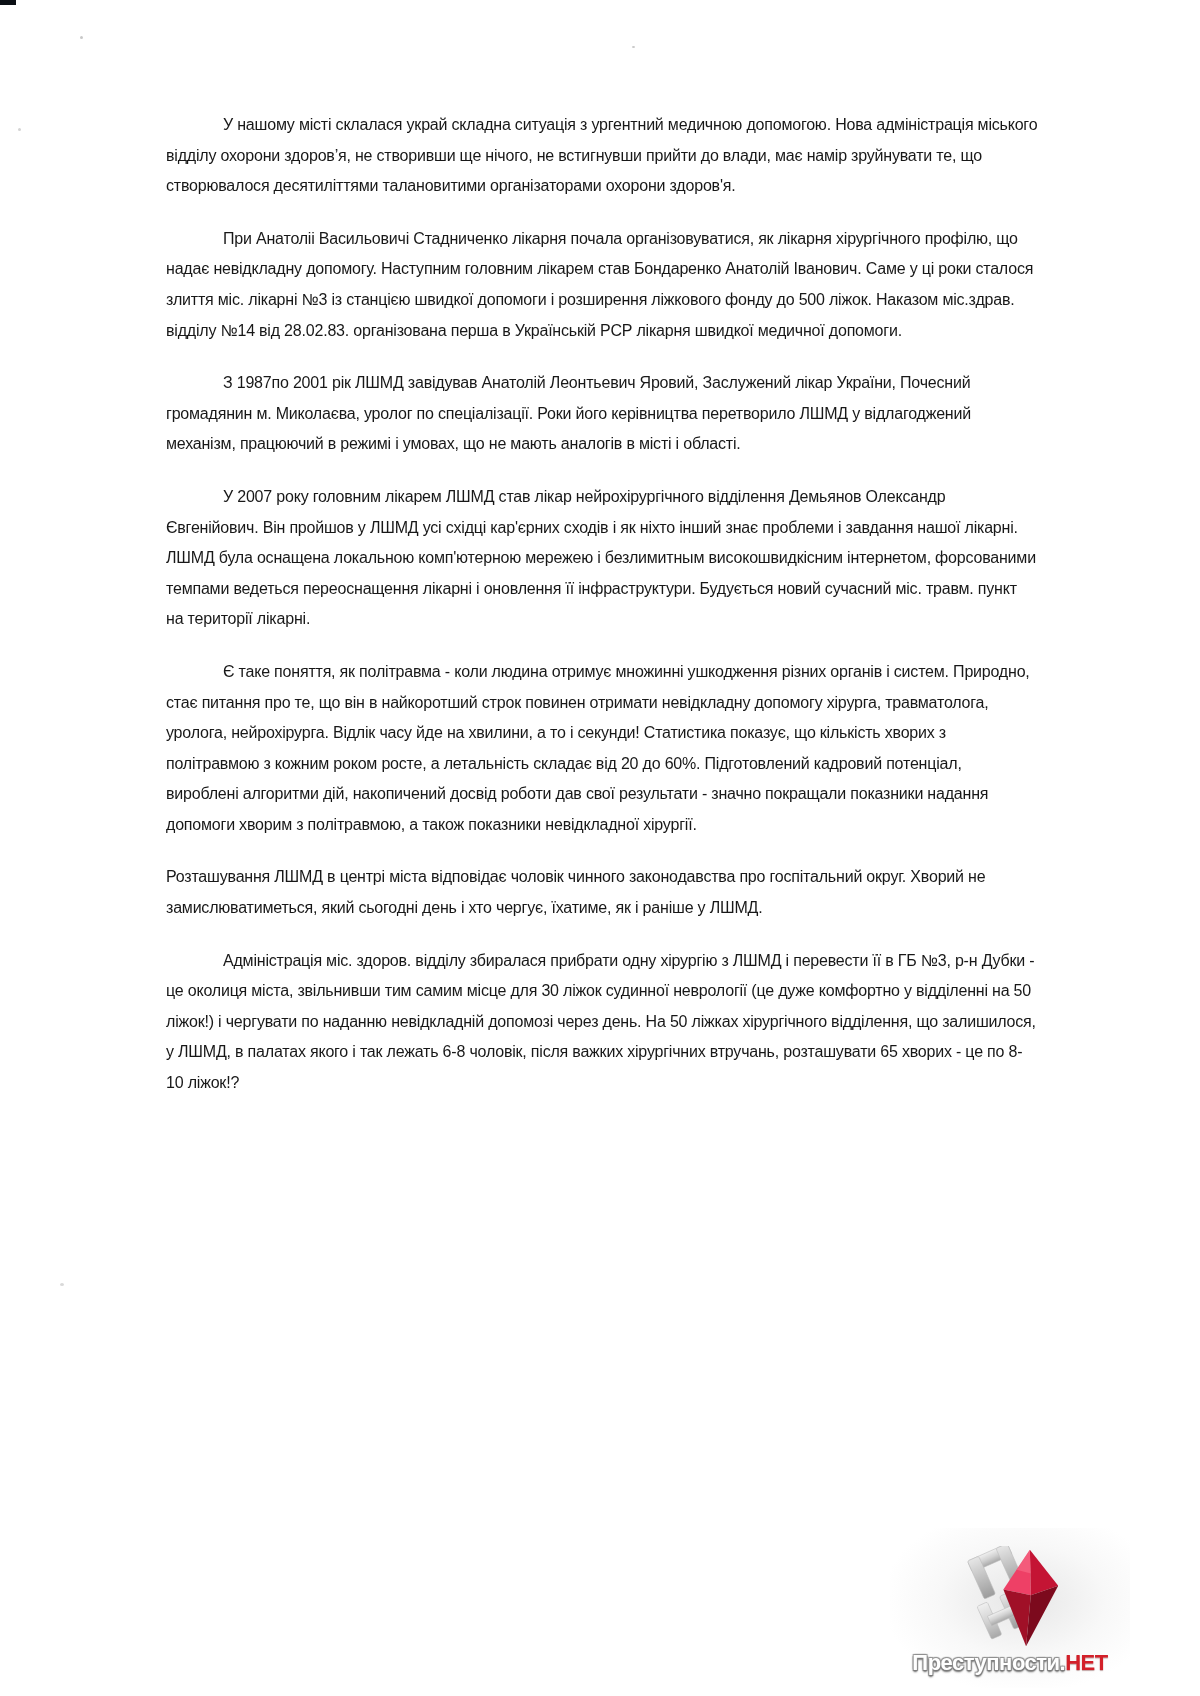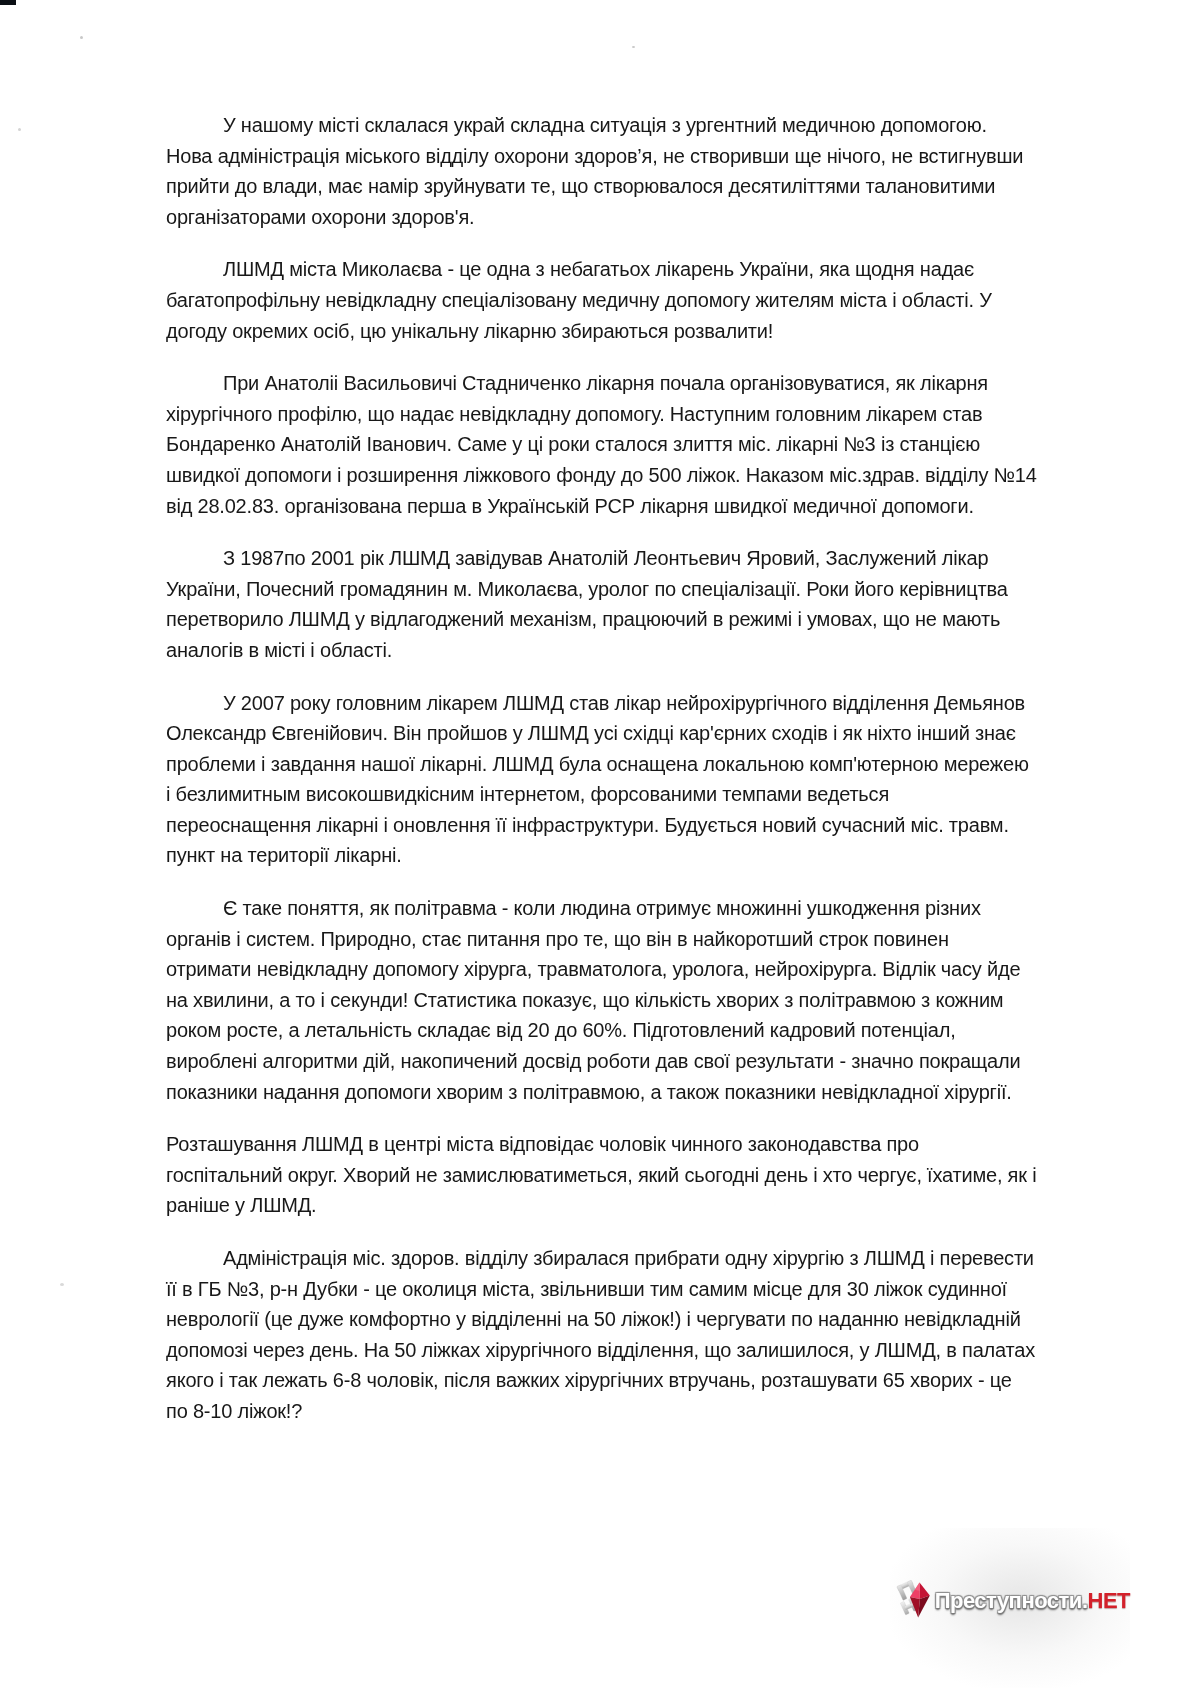--- a/index.html
+++ b/index.html
@@ -9,21 +9,21 @@
     background: #ffffff;
     font-family: "Liberation Sans", sans-serif;
     overflow: hidden;
   }
 
   
   .doc {
     position: absolute;
     left: 166px; top: 110px;
     width: 872px;
-    font-size: 20px;
+    font-size: 16px;
     line-height: 30.6px;
     letter-spacing: -0.2px;
     color: #181818;
     text-align: left;
   }
   .doc p.para {
     margin: 0 0 22px 0;
     text-indent: 57px;
   }
   .doc p.para.no-indent { text-indent: 0; }
@@ -40,21 +40,21 @@
   .speck.s3 { left: 18px;  top: 128px; width: 3px; height: 3px; background:#d4d4d4; }
   .speck.s4 { left: 60px;  top: 1283px; width: 4px; height: 3px; background:#d9d9d9; }
 
   
   .watermark {
     position: absolute;
     left: 890px; top: 1528px;
     width: 240px; height: 160px;
     background: radial-gradient(ellipse at 55% 45%, rgba(210,210,210,0.55) 0%, rgba(235,235,235,0.35) 45%, rgba(255,255,255,0) 75%);
     display: flex;
-    flex-direction: row;
+    flex-direction: column;
     align-items: center;
     justify-content: flex-end;
     padding-bottom: 14px;
     box-sizing: border-box;
   }
   .watermark .gem { width: 124px; height: 104px; margin-bottom: 2px; }
   .brand {
     font-weight: bold;
     font-size: 22px;
     letter-spacing: -0.5px;
@@ -77,21 +77,20 @@
 <body>
 
 <div class="scan-corner"></div>
 <div class="speck s1"></div>
 <div class="speck s2"></div>
 <div class="speck s3"></div>
 <div class="speck s4"></div>
 
 <div class="doc">
     <p class="para">У нашому місті склалася украй складна ситуація з ургентний медичною допомогою. Нова адміністрація міського відділу охорони здоров’я, не створивши ще нічого, не встигнувши прийти до влади, має намір зруйнувати те, що створювалося десятиліттями талановитими організаторами охорони здоров'я.</p>
-    <p class="para">ЛШМД  міста Миколаєва - це одна з небагатьох лікарень України, яка щодня надає багатопрофільну невідкладну спеціалізовану медичну допомогу жителям міста і області. У догоду окремих осіб, цю унікальну лікарню збираються розвалити!</p>
     <p class="para">При Анатоліі  Васильовичі Стадниченко лікарня почала організовуватися, як лікарня хірургічного профілю, що надає невідкладну допомогу. Наступним головним лікарем став Бондаренко Анатолій Іванович. Саме у ці роки сталося злиття міс. лікарні №3 із станцією швидкої допомоги і розширення ліжкового фонду до 500 ліжок. Наказом міс.здрав. відділу №14 від 28.02.83. організована перша в Українській РСР лікарня швидкої медичної допомоги.</p>
     <p class="para">З 1987по 2001 рік ЛШМД  завідував Анатолій Леонтьевич Яровий, Заслужений лікар України, Почесний громадянин м. Миколаєва, уролог по спеціалізації. Роки його керівництва перетворило ЛШМД у відлагоджений механізм, працюючий в режимі і умовах, що не мають аналогів в місті і області.</p>
     <p class="para">У 2007 року головним лікарем  ЛШМД став лікар нейрохірургічного відділення Демьянов Олександр Євгенійович. Він пройшов у ЛШМД  усі східці кар'єрних сходів  і як ніхто інший знає проблеми і завдання нашої лікарні. ЛШМД  була оснащена локальною комп'ютерною мережею і безлимитным  високошвидкісним інтернетом,  форсованими темпами ведеться переоснащення лікарні і оновлення її інфраструктури. Будується новий сучасний міс. травм. пункт на території лікарні.</p>
     <p class="para">Є таке поняття, як політравма - коли людина отримує множинні  ушкодження  різних органів і систем. Природно, стає  питання про те, що він в найкоротший строк повинен отримати невідкладну  допомогу  хірурга, травматолога, уролога, нейрохірурга. Відлік часу йде на хвилини, а то і секунди!  Статистика  показує, що кількість хворих з політравмою з кожним роком росте, а летальність складає від  20 до 60%. Підготовлений  кадровий  потенціал, вироблені алгоритми дій, накопичений досвід роботи дав свої результати - значно покращали показники надання допомоги хворим з політравмою, а також показники невідкладної хірургії.</p>
     <p class="para no-indent">Розташування ЛШМД в центрі міста відповідає чоловік чинного законодавства про госпітальний округ. Хворий не замислюватиметься, який сьогодні день і хто чергує, їхатиме, як і раніше у ЛШМД.</p>
     <p class="para">Адміністрація міс. здоров. відділу збиралася прибрати одну хірургію з ЛШМД  і перевести її в ГБ №3, р-н Дубки  - це околиця міста, звільнивши тим самим місце для 30 ліжок судинної неврології (це дуже комфортно у відділенні на 50 ліжок!) і чергувати по наданню невідкладній допомозі через день. На 50 ліжках хірургічного відділення, що залишилося, у ЛШМД, в палатах якого і так лежать 6-8 чоловік, після важких хірургічних втручань, розташувати 65 хворих - це по 8-10 ліжок!?</p>
   </div>
 
 <div class="watermark">
   <svg class="gem" viewBox="0 0 130 110" aria-hidden="true">

